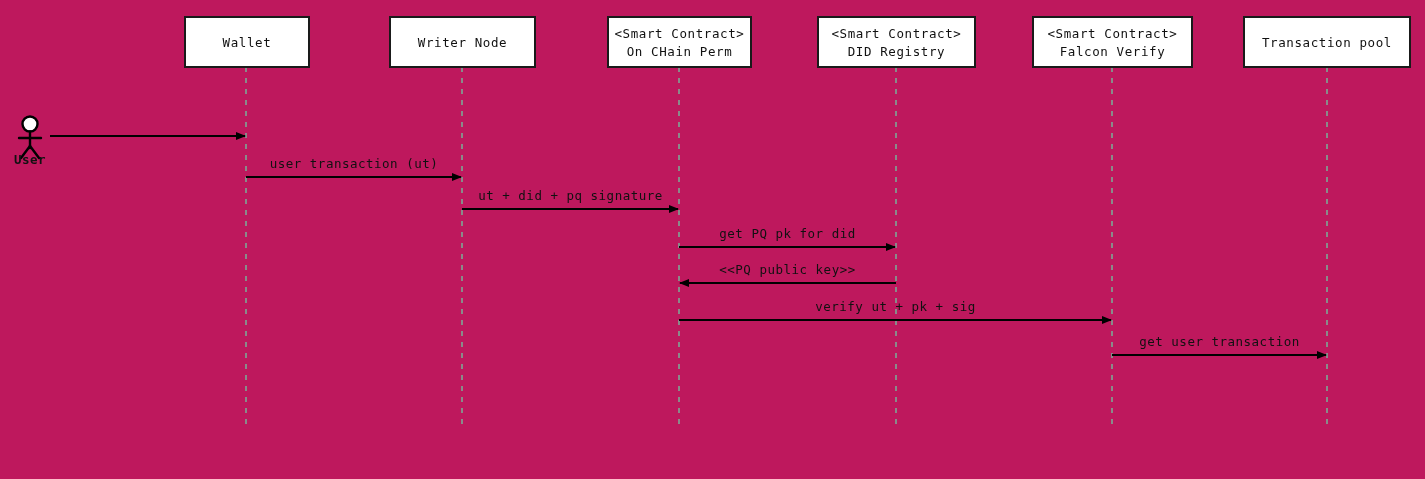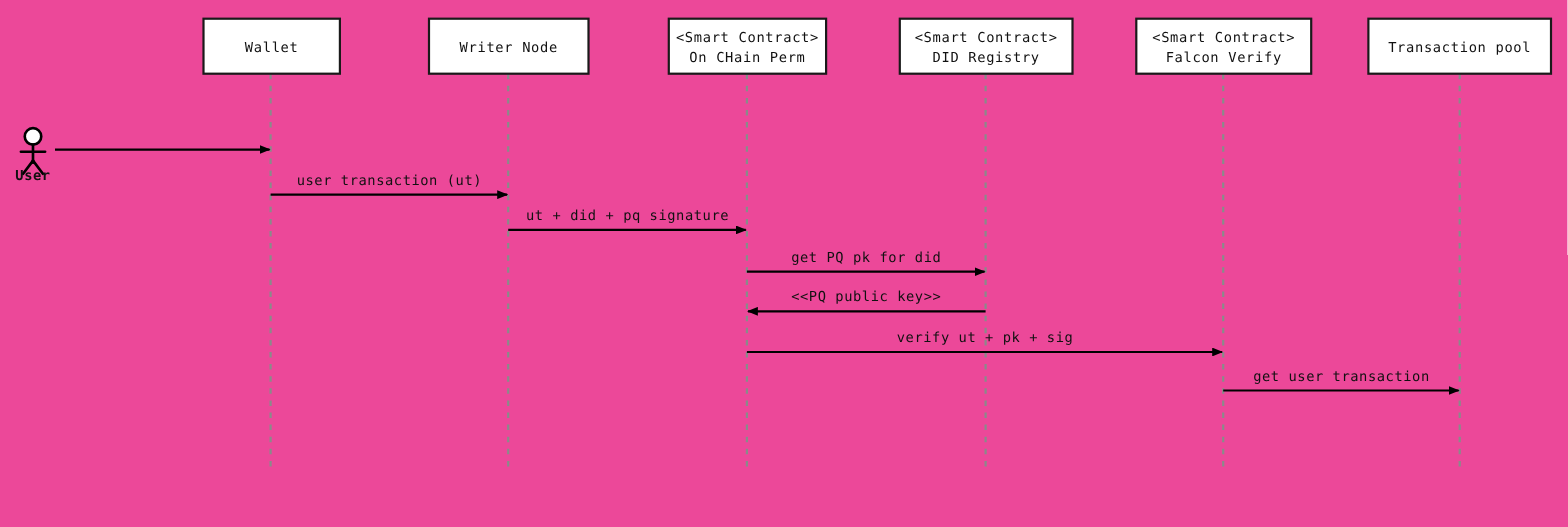--- a/index.html
+++ b/index.html
@@ -8,21 +8,21 @@
     padding: 0;
     background: #ffffff;
   }
   body {
     font-family: "DejaVu Sans Mono", "Liberation Mono", monospace;
   }
   #diagram-root {
     position: relative;
     width: 1425px;
     height: 479px;
-    background: #ec4899;
+    background: #be185d;
     overflow: hidden;
   }
   #diagram-svg {
     position: absolute;
     top: 0;
     left: 0;
     width: 1425px;
     height: 479px;
     display: block;
   }

